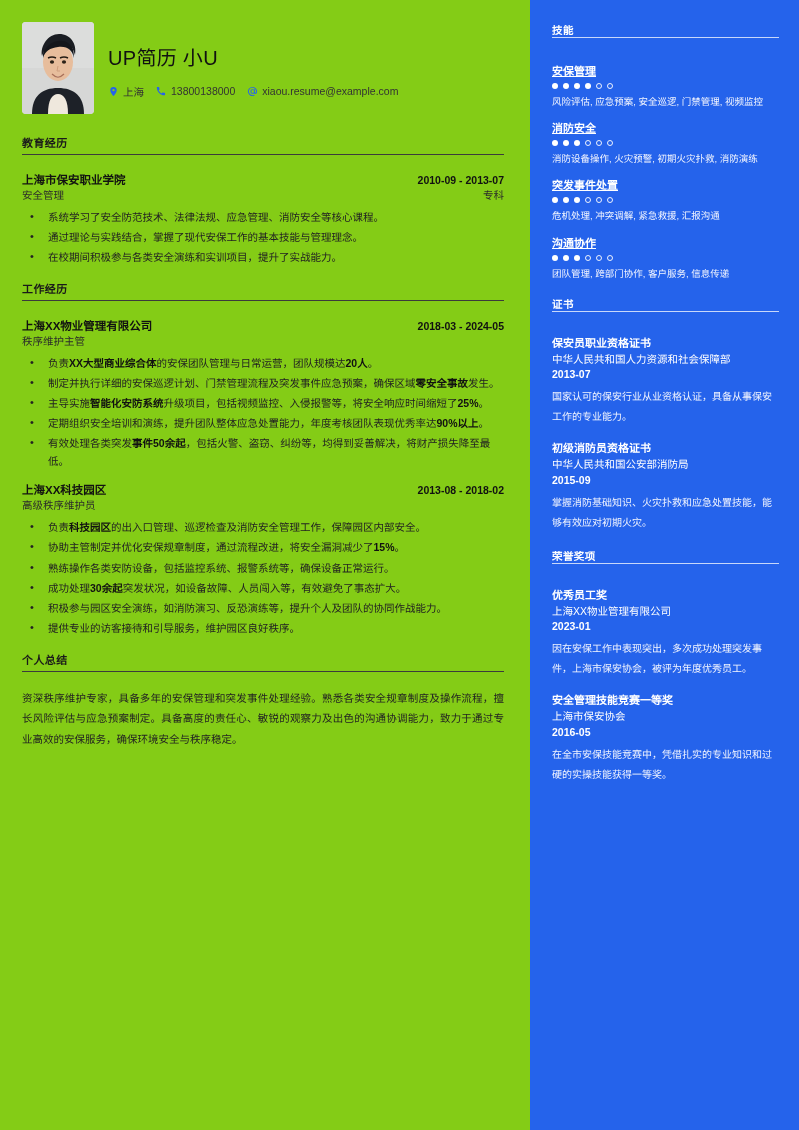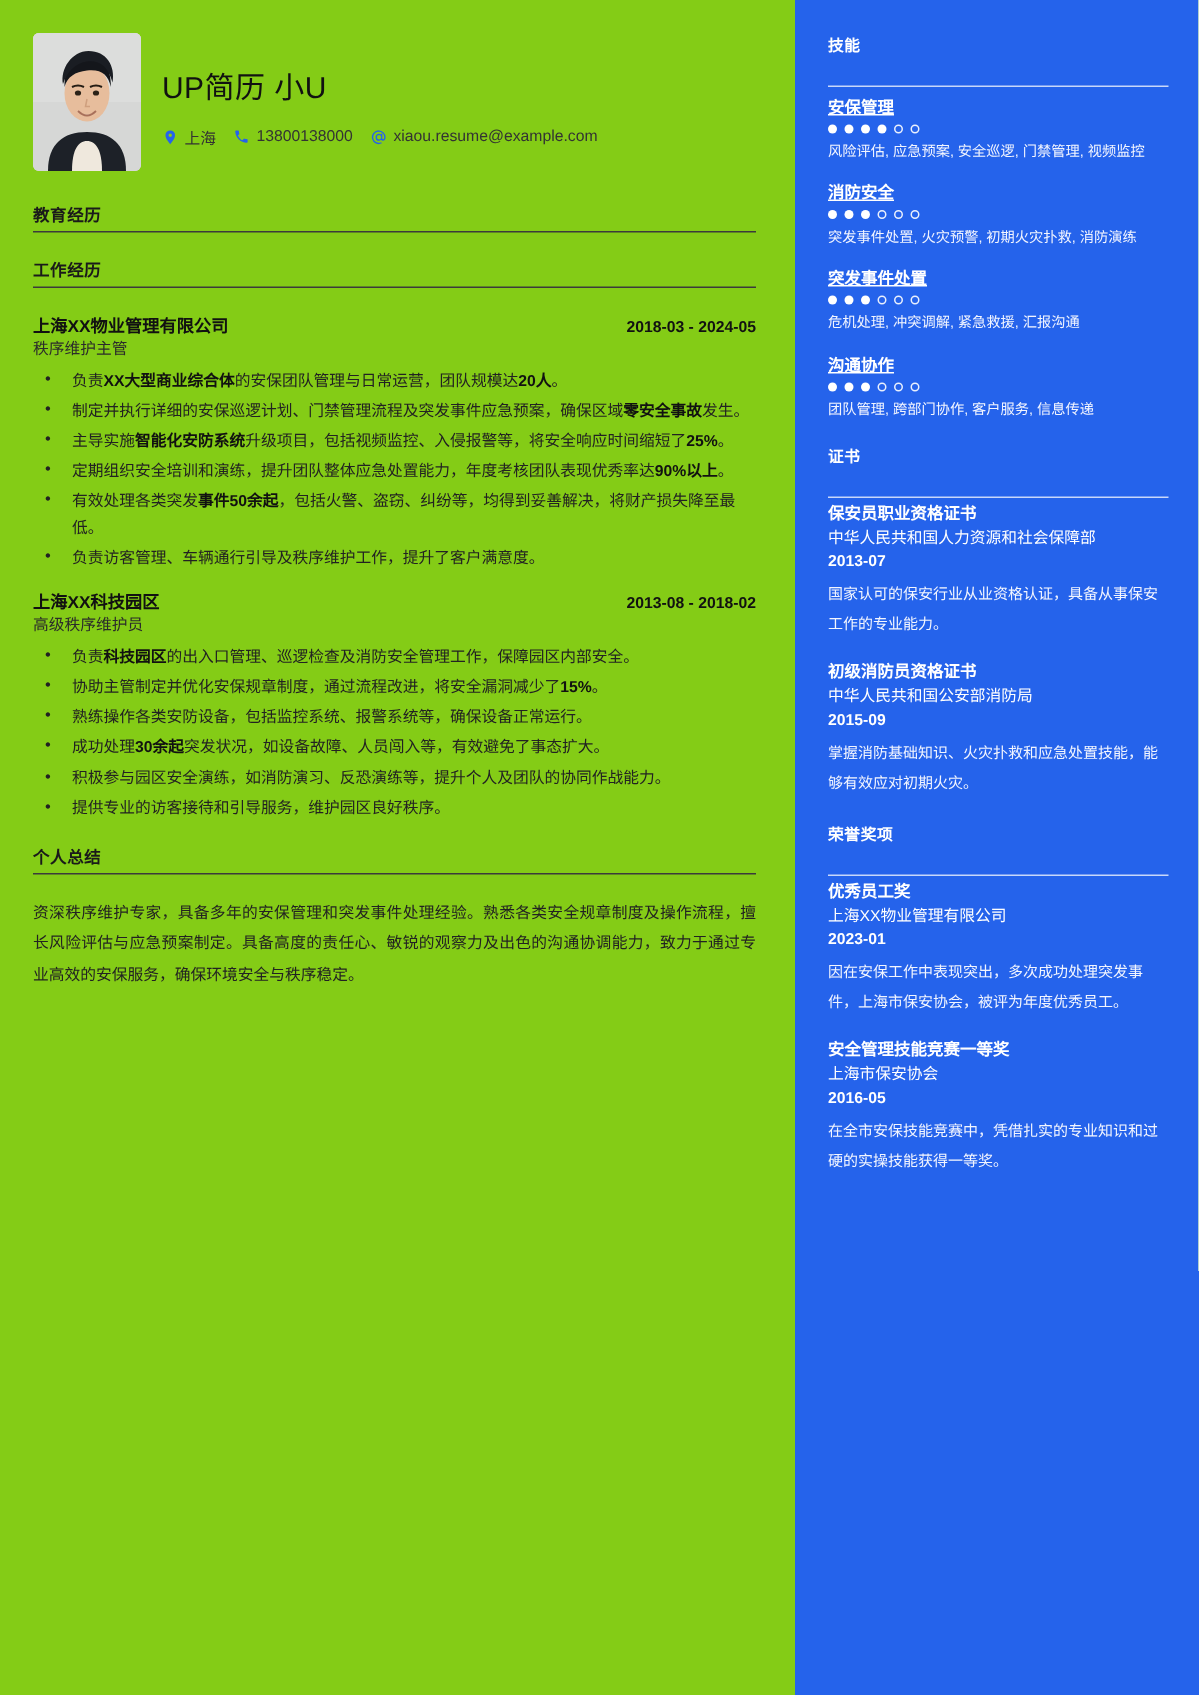--- a/index.html
+++ b/index.html
@@ -61,21 +61,21 @@
   
   .side-col {
     width: 269px; height: 1130px;
     background: #2563eb;
     color: #ffffff;
     padding: 22px 20px 0 22px;
   }
   .s-sec { margin-bottom: 15px; }
   .s-sec-title {
     font-size: 10.5px; font-weight: bold; color: #ffffff;
-    padding-bottom: 20px; margin-bottom: 4px;
+    padding-bottom: 0; margin-bottom: 24px;
     border-bottom: 1.2px solid rgba(255,255,255,.75);
     letter-spacing: .4px;
   }
   .skill { margin-bottom: 10px; }
   .skill-name { font-size: 11px; font-weight: bold; margin-bottom: 5px; text-decoration: underline; }
   .dots { display: flex; gap: 5px; margin-bottom: 5px; }
   .dot { width: 6px; height: 6px; border-radius: 50%; box-sizing: border-box; }
   .dot.on { background: #ffffff; }
   .dot.off { background: transparent; border: 1.1px solid rgba(255,255,255,.9); }
   .skill-kw { font-size: 9.5px; line-height: 1.6; color: #f2f5ff; }
@@ -138,39 +138,53 @@
                 </svg>
             </span>
             <span>xiaou.resume@example.com</span>
           </span>
         </div>
       </div>
     </div>
 
     <div class="sec">
       <div class="sec-title">教育经历</div>
+      <div class="entry">
+        <div class="entry-row">
+          <span class="e-org">上海市保安职业学院</span>
+          <span class="e-date">2010-09 - 2013-07</span>
+        </div>
+        <div class="entry-row">
+          <span class="e-role">安全管理</span>
+          <span class="e-extra">专科</span>
+        </div>
+        <ul class="bullets">
+            <li>系统学习了安全防范技术、法律法规、应急管理、消防安全等核心课程。</li>
+            <li>通过理论与实践结合，掌握了现代安保工作的基本技能与管理理念。</li>
+            <li>在校期间积极参与各类安全演练和实训项目，提升了实战能力。</li>
+          </ul>
+      </div>
     </div>
 
     <div class="sec">
       <div class="sec-title">工作经历</div>
       <div class="entry">
         <div class="entry-row">
           <span class="e-org">上海XX物业管理有限公司</span>
           <span class="e-date">2018-03 - 2024-05</span>
         </div>
         <div class="entry-row">
           <span class="e-role">秩序维护主管</span>
         </div>
         <ul class="bullets">
             <li>负责<b>XX大型商业综合体</b>的安保团队管理与日常运营，团队规模达<b>20人</b>。</li>
             <li>制定并执行详细的安保巡逻计划、门禁管理流程及突发事件应急预案，确保区域<b>零安全事故</b>发生。</li>
             <li>主导实施<b>智能化安防系统</b>升级项目，包括视频监控、入侵报警等，将安全响应时间缩短了<b>25%</b>。</li>
             <li>定期组织安全培训和演练，提升团队整体应急处置能力，年度考核团队表现优秀率达<b>90%以上</b>。</li>
             <li>有效处理各类突发<b>事件50余起</b>，包括火警、盗窃、纠纷等，均得到妥善解决，将财产损失降至最低。</li>
-            <li>负责访客管理、车辆通行引导及秩序维护工作，提升了客户满意度。</li>
           </ul>
       </div>
       <div class="entry">
         <div class="entry-row">
           <span class="e-org">上海XX科技园区</span>
           <span class="e-date">2013-08 - 2018-02</span>
         </div>
         <div class="entry-row">
           <span class="e-role">高级秩序维护员</span>
         </div>
@@ -212,21 +226,21 @@
           <div class="skill">
             <div class="skill-name">消防安全</div>
             <div class="dots">
               <span class="dot on"></span>
               <span class="dot on"></span>
               <span class="dot on"></span>
               <span class="dot off"></span>
               <span class="dot off"></span>
               <span class="dot off"></span>
             </div>
-            <div class="skill-kw">突发事件处置, 火灾预警, 初期火灾扑救, 消防演练</div>
+            <div class="skill-kw">消防设备操作, 火灾预警, 初期火灾扑救, 消防演练</div>
           </div>
           <div class="skill">
             <div class="skill-name">突发事件处置</div>
             <div class="dots">
               <span class="dot on"></span>
               <span class="dot on"></span>
               <span class="dot on"></span>
               <span class="dot off"></span>
               <span class="dot off"></span>
               <span class="dot off"></span>

